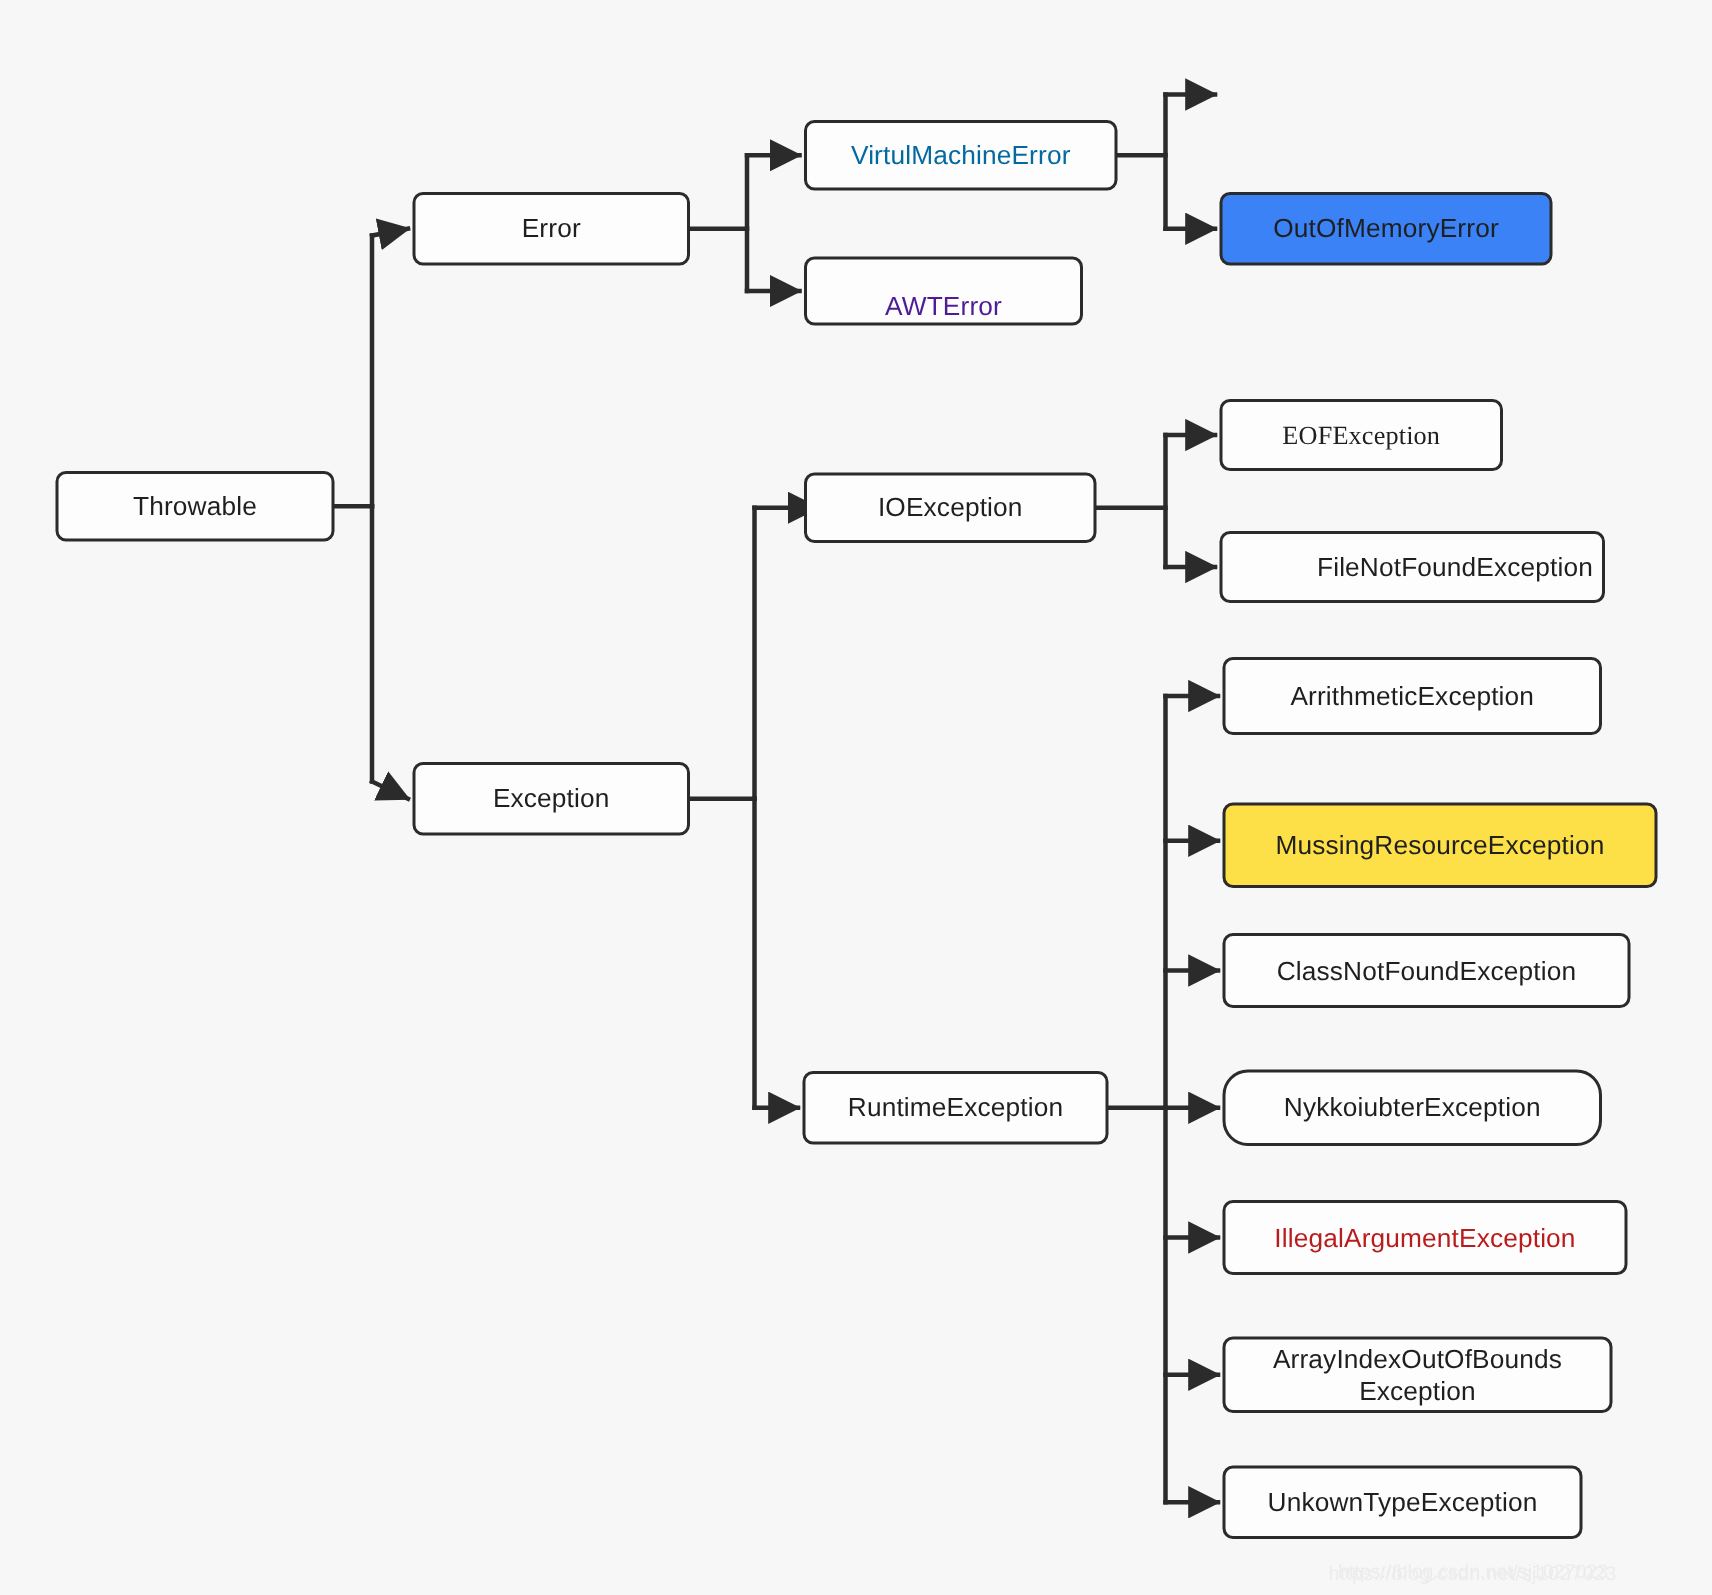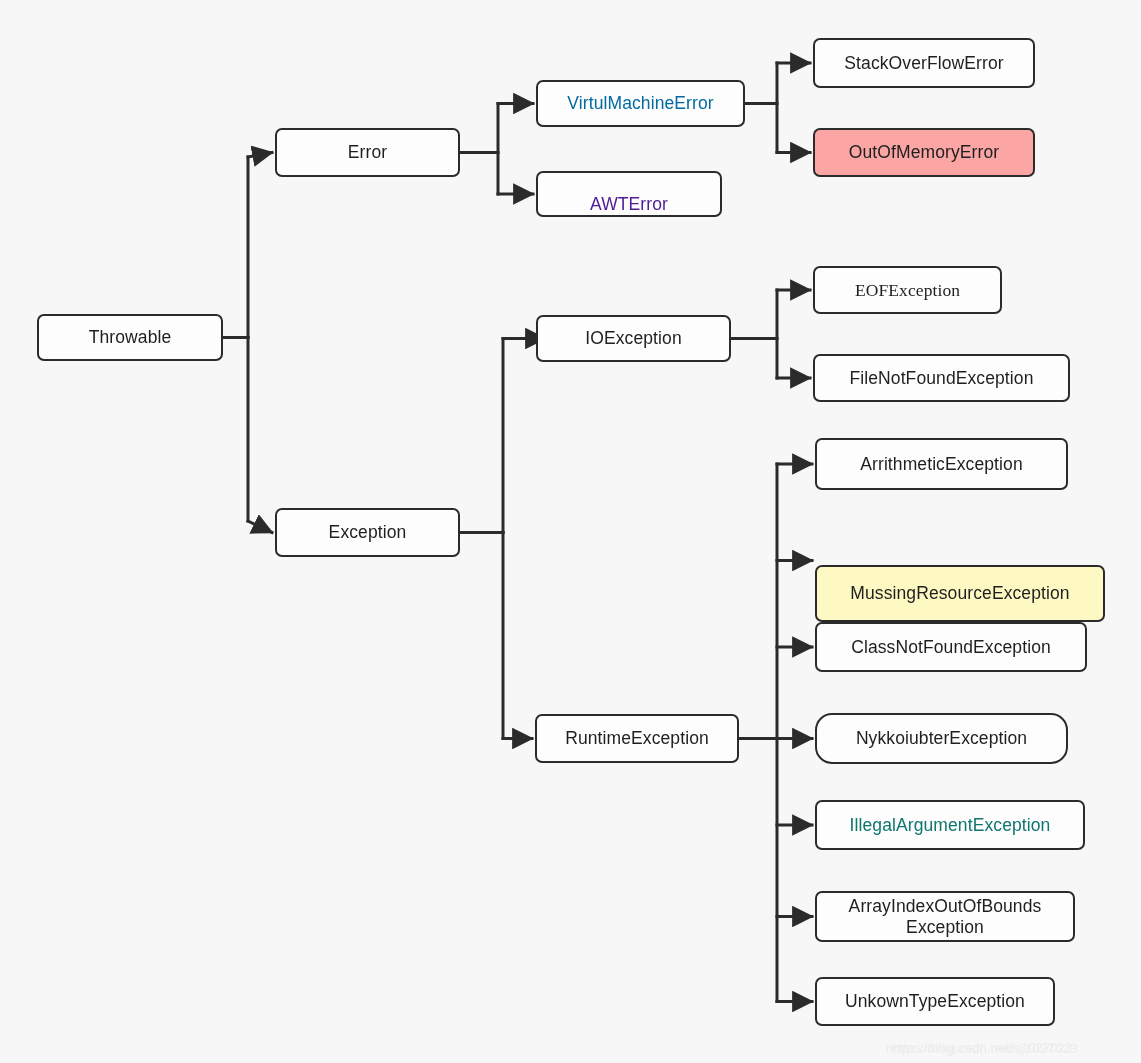--- a/index.html
+++ b/index.html
@@ -122,51 +122,48 @@
   </div>
   <div class="node" style="left: 275px; top: 508px; width: 185px; height: 49px; background: rgb(253, 253, 253); border-color: rgb(43, 43, 43); color: rgb(31, 31, 31);">
     <span class="label">Exception</span>
   </div>
   <div class="node" style="left: 536px; top: 80px; width: 209px; height: 47px; background: rgb(253, 253, 253); border-color: rgb(43, 43, 43); color: #0369a1;">
     <span class="label">VirtulMachineError</span>
   </div>
   <div class="node" style="left: 536px; top: 171px; width: 186px; height: 46px; background: rgb(253, 253, 253); border-color: rgb(43, 43, 43); color: #4c1d95; align-items: flex-end;">
     <span class="label">AWTError</span>
   </div>
-  <div class="node" style="left: 813px; top: 38px; width: 222px; height: 50px; background: rgb(253, 253, 253); border-color: rgb(43, 43, 43); color: rgb(31, 31, 31);">
-    <span class="label">StackOverFlowError</span>
-  </div>
-  <div class="node" style="left: 813px; top: 128px; width: 222px; height: 49px; background: #fca5a5; border-color: rgb(43, 43, 43); color: rgb(31, 31, 31);">
+  <div class="node" style="left: 813px; top: 128px; width: 222px; height: 49px; background: #3b82f6; border-color: rgb(43, 43, 43); color: rgb(31, 31, 31);">
     <span class="label">OutOfMemoryError</span>
   </div>
   <div class="node" style="left: 536px; top: 315px; width: 195px; height: 47px; background: rgb(253, 253, 253); border-color: rgb(43, 43, 43); color: rgb(31, 31, 31);">
     <span class="label">IOException</span>
   </div>
   <div class="node" style="left: 813px; top: 266px; width: 189px; height: 48px; background: rgb(253, 253, 253); border-color: rgb(43, 43, 43); color: rgb(31, 31, 31); font-family: Liberation Serif, serif;">
     <span class="label">EOFException</span>
   </div>
-  <div class="node" style="left: 813px; top: 354px; width: 257px; height: 48px; background: rgb(253, 253, 253); border-color: rgb(43, 43, 43); color: rgb(31, 31, 31);">
+  <div class="node" style="left: 813px; top: 354px; width: 257px; height: 48px; background: rgb(253, 253, 253); border-color: rgb(43, 43, 43); color: rgb(31, 31, 31); justify-content: flex-end;">
     <span class="label">FileNotFoundException</span>
   </div>
   <div class="node" style="left: 535px; top: 714px; width: 204px; height: 49px; background: rgb(253, 253, 253); border-color: rgb(43, 43, 43); color: rgb(31, 31, 31);">
     <span class="label">RuntimeException</span>
   </div>
   <div class="node" style="left: 815px; top: 438px; width: 253px; height: 52px; background: rgb(253, 253, 253); border-color: rgb(43, 43, 43); color: rgb(31, 31, 31);">
     <span class="label">ArrithmeticException</span>
   </div>
-  <div class="node" style="left: 815px; top: 535px; width: 290px; height: 57px; background: #fef9c3; border-color: rgb(43, 43, 43); color: rgb(31, 31, 31); margin-top: 30px;">
+  <div class="node" style="left: 815px; top: 535px; width: 290px; height: 57px; background: #fde047; border-color: rgb(43, 43, 43); color: rgb(31, 31, 31);">
     <span class="label">MussingResourceException</span>
   </div>
   <div class="node" style="left: 815px; top: 622px; width: 272px; height: 50px; background: rgb(253, 253, 253); border-color: rgb(43, 43, 43); color: rgb(31, 31, 31);">
     <span class="label">ClassNotFoundException</span>
   </div>
   <div class="node" style="left: 815px; top: 713px; width: 253px; height: 51px; background: rgb(253, 253, 253); border-color: rgb(43, 43, 43); color: rgb(31, 31, 31); border-radius: 17px;">
     <span class="label">NykkoiubterException</span>
   </div>
-  <div class="node" style="left: 815px; top: 800px; width: 270px; height: 50px; background: rgb(253, 253, 253); border-color: rgb(43, 43, 43); color: #0f766e;">
+  <div class="node" style="left: 815px; top: 800px; width: 270px; height: 50px; background: rgb(253, 253, 253); border-color: rgb(43, 43, 43); color: #b91c1c;">
     <span class="label">IllegalArgumentException</span>
   </div>
   <div class="node" style="left: 815px; top: 891px; width: 260px; height: 51px; background: rgb(253, 253, 253); border-color: rgb(43, 43, 43); color: rgb(31, 31, 31);">
     <span class="label">ArrayIndexOutOfBounds
 Exception</span>
   </div>
   <div class="node" style="left: 815px; top: 977px; width: 240px; height: 49px; background: rgb(253, 253, 253); border-color: rgb(43, 43, 43); color: rgb(31, 31, 31);">
     <span class="label">UnkownTypeException</span>
   </div>
 

